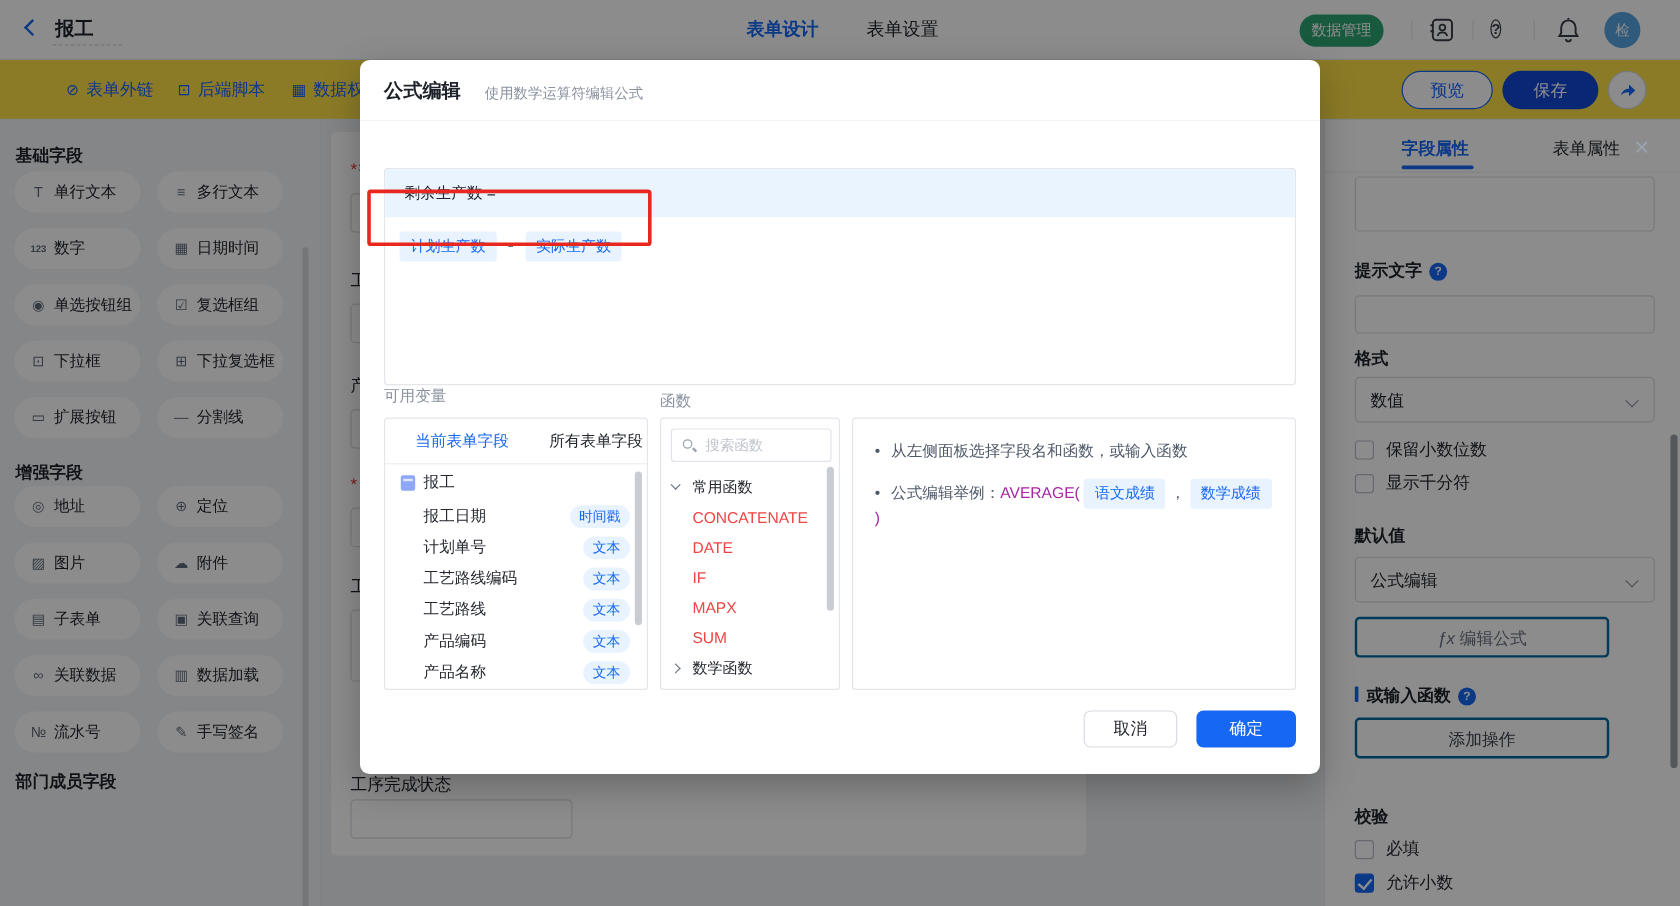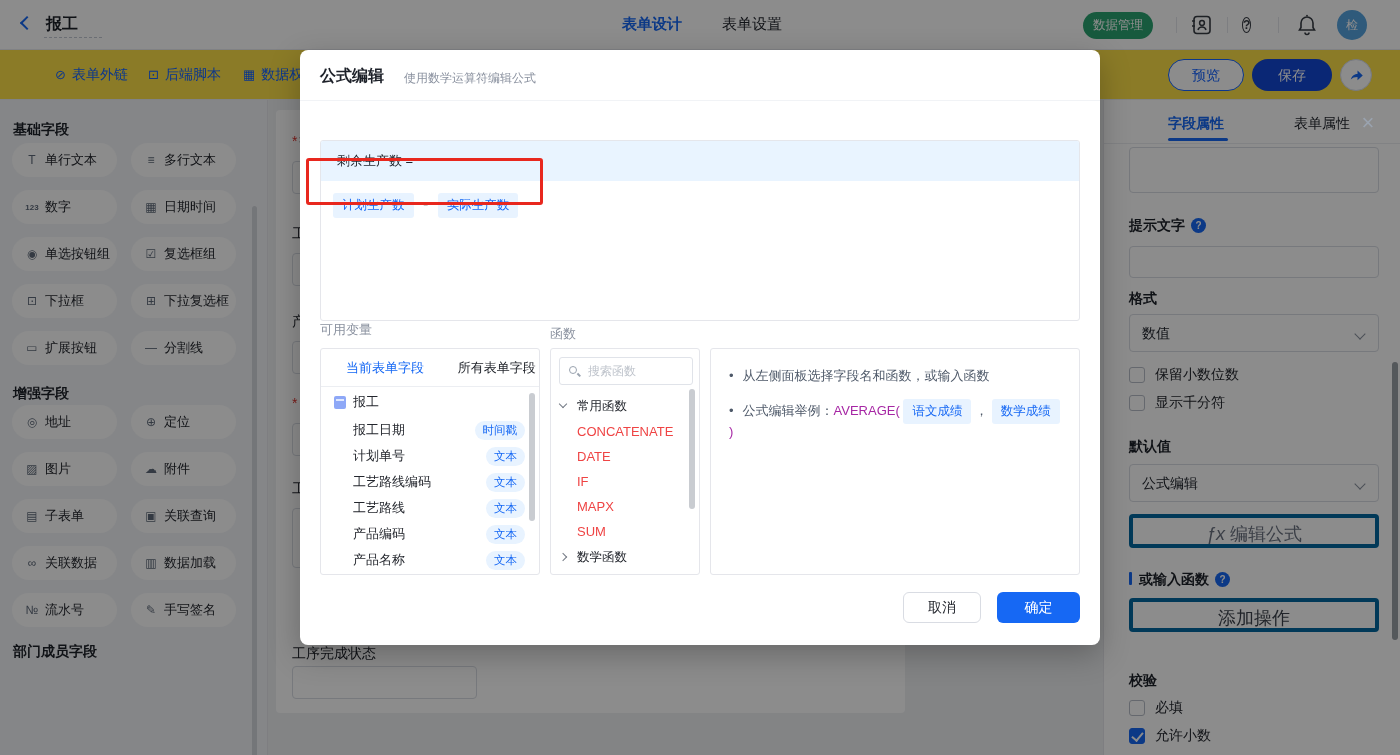--- a/index.html
+++ b/index.html
@@ -58,21 +58,21 @@
   .rtab-div { position:absolute; left:0; top:43px; width:297px; height:1px; background:#ebedf1; }
   .rlabel { position:absolute; left:25px; font-size:14px; font-weight:700; color:#1d2129; }
   .rbox { position:absolute; left:25px; width:250px; border:1px solid #d9dce3; border-radius:4px; background:#fff; }
   .rselect { position:absolute; left:25px; width:250px; height:38px; border:1px solid #d9dce3; border-radius:4px; background:#fff; font-size:14px; line-height:36px; padding-left:12px; color:#1d2129; }
   .chev { position:absolute; right:14px; top:15px; width:8px; height:8px; border-right:1.6px solid #8a919f; border-bottom:1.6px solid #8a919f; transform:rotate(45deg); }
   .qicon { display:inline-block; width:15px; height:15px; border-radius:50%; background:#1668f4; color:#fff; font-size:10px; font-weight:700; text-align:center; line-height:15px; vertical-align:1px; margin-left:6px; }
   .cbrow { position:absolute; left:25px; display:flex; align-items:center; font-size:14px; color:#23262d; }
   .cb { width:16px; height:16px; border:1.5px solid #b9bec8; border-radius:3px; background:#fff; margin-right:10px; position:relative; }
   .cb.on { background:#1668f4; border-color:#1668f4; }
   .cb.on::after { content:""; position:absolute; left:4px; top:1px; width:5px; height:9px; border-right:2px solid #fff; border-bottom:2px solid #fff; transform:rotate(40deg); }
-  .rbtn { position:absolute; left:25px; width:250px; height:34px; border:4px solid #0369a1; border-radius:4px; background:#fff; font-size:18px; color:#3d434d; text-align:center; line-height:32px; }
+  .rbtn { position:absolute; left:25px; width:212px; height:34px; border:2px solid #0369a1; border-radius:4px; background:#fff; font-size:14px; color:#3d434d; text-align:center; line-height:32px; }
   .bluebar { display:inline-block; width:3px; height:13px; background:#1668f4; border-radius:1px; margin-right:7px; vertical-align:-1px; }
   .win-scroll { position:absolute; left:1392px; top:362px; width:6px; height:278px; background:#9aa0a6; border-radius:3px; }
 
   
   .overlay { position:absolute; inset:0; background:rgba(0,0,0,0.45); z-index:40; }
   .modal { position:absolute; left:300px; top:50px; width:800px; height:595px; background:#fff; border-radius:8px; box-shadow:0 10px 30px rgba(0,0,0,.25); z-index:60; }
   .m-head { position:absolute; left:0; top:0; width:800px; height:51px; border-bottom:1px solid #f1f3f6; }
   .m-title { position:absolute; left:20px; top:16px; font-size:16px; font-weight:700; }
   .m-sub { position:absolute; left:104px; top:20px; font-size:12px; color:#8a919f; }
   .m-close { position:absolute; left:1055px; top:60px; width:26px; height:26px; font-size:22px; color:#9aa3af; text-align:center; line-height:26px; z-index:61; }

